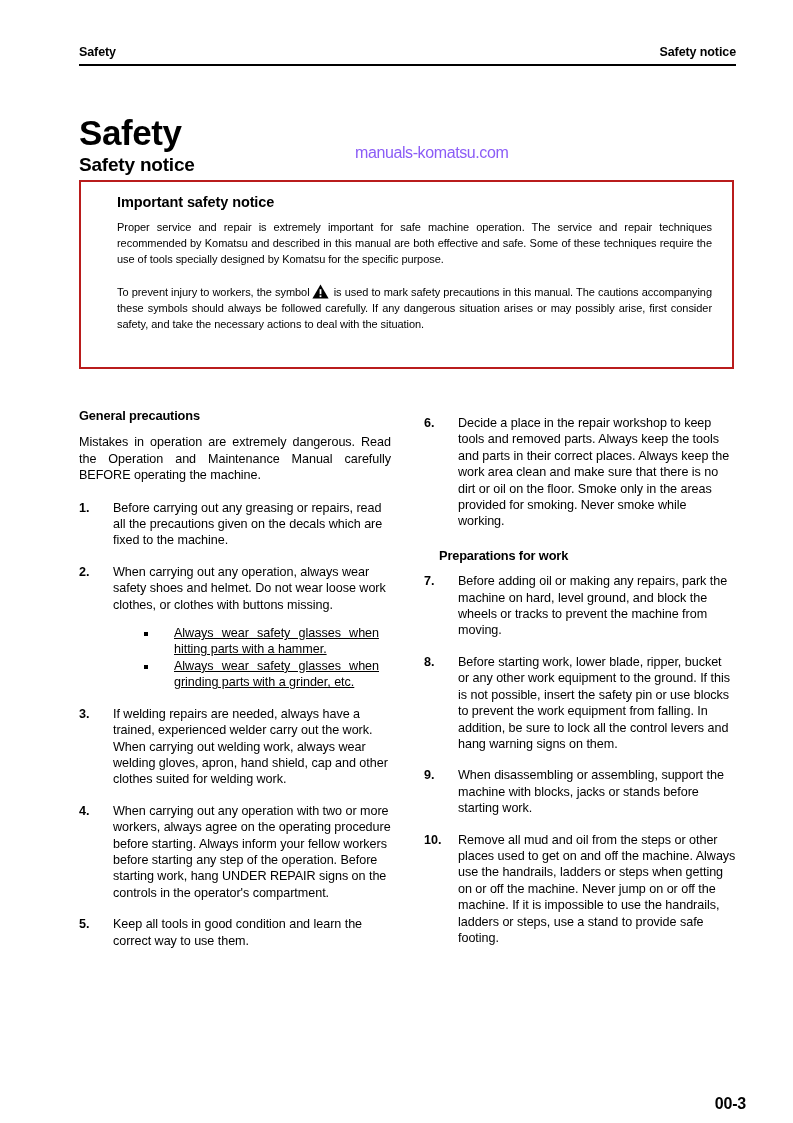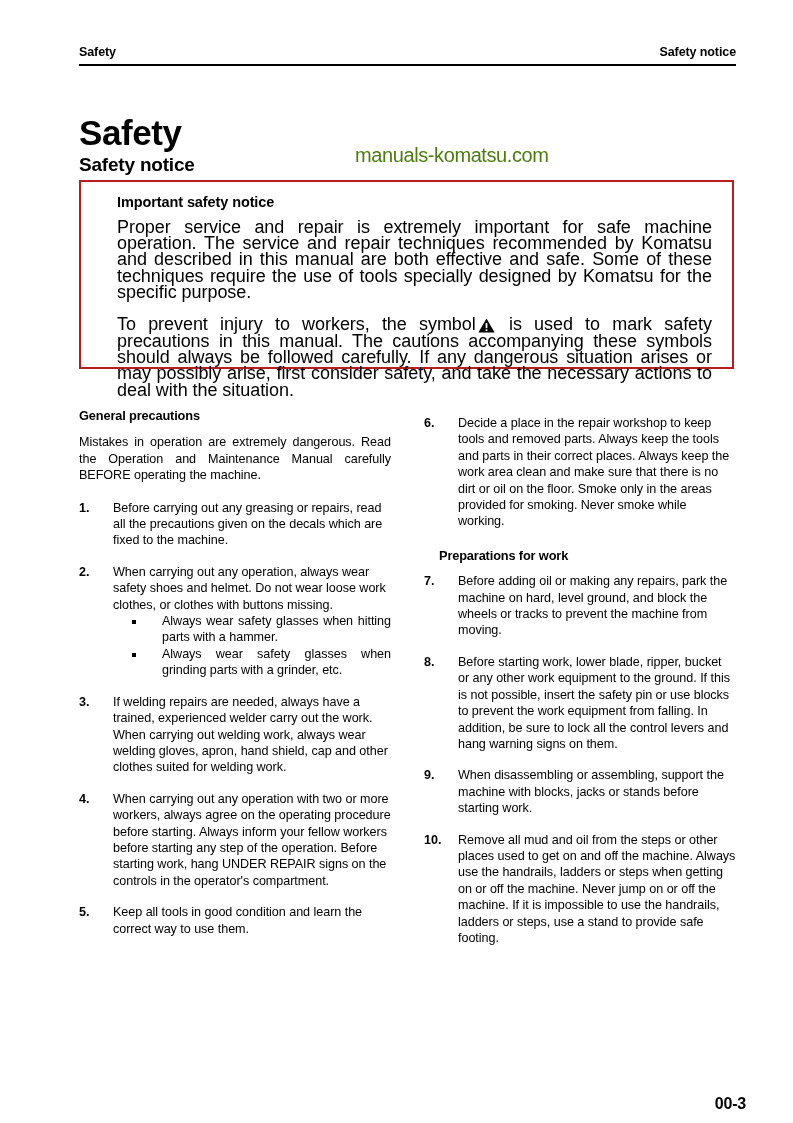--- a/index.html
+++ b/index.html
@@ -64,24 +64,24 @@
     font-size: 19px;
     font-weight: bold;
     letter-spacing: -0.2px;
     line-height: 1;
   }
 
   .watermark {
     position: absolute;
     left: 355px;
     top: 144px;
-    font-size: 20px;
+    font-size: 16px;
     font-weight: normal;
     letter-spacing: -0.4px;
-    color: #4d7c0f;
+    color: #8b5cf6;
     white-space: nowrap;
   }
 
   
   .notice-box {
     position: absolute;
     left: 79px;
     top: 180px;
     width: 655px;
     height: 189px;
@@ -92,21 +92,21 @@
   .notice-inner {
     padding: 12px 20px 0 36px;
   }
   .notice-heading {
     font-size: 14.5px;
     font-weight: bold;
     letter-spacing: -0.1px;
     margin: 0 0 9px 0;
   }
   .notice-para {
-    font-size: 18px;
+    font-size: 11px;
     line-height: 16.2px;
     text-align: justify;
     margin: 0;
     letter-spacing: -0.05px;
   }
   .notice-para + .notice-para {
     margin-top: 16px;
   }
   .warn-tri {
     display: inline-block;
@@ -159,22 +159,23 @@
     font-weight: bold;
     font-size: 12.6px;
   }
   ol.numlist > li > .body {
     text-align: justify;
     letter-spacing: -0.05px;
   }
 
   ul.bullets {
     list-style: none;
-    margin: 0;
+    margin: 12px;
     padding: 0;
+    text-decoration: underline;
   }
   ul.bullets > li {
     position: relative;
     padding-left: 49px;
     text-align: justify;
     letter-spacing: -0.05px;
   }
   ul.bullets > li::before {
     content: "";
     position: absolute;

